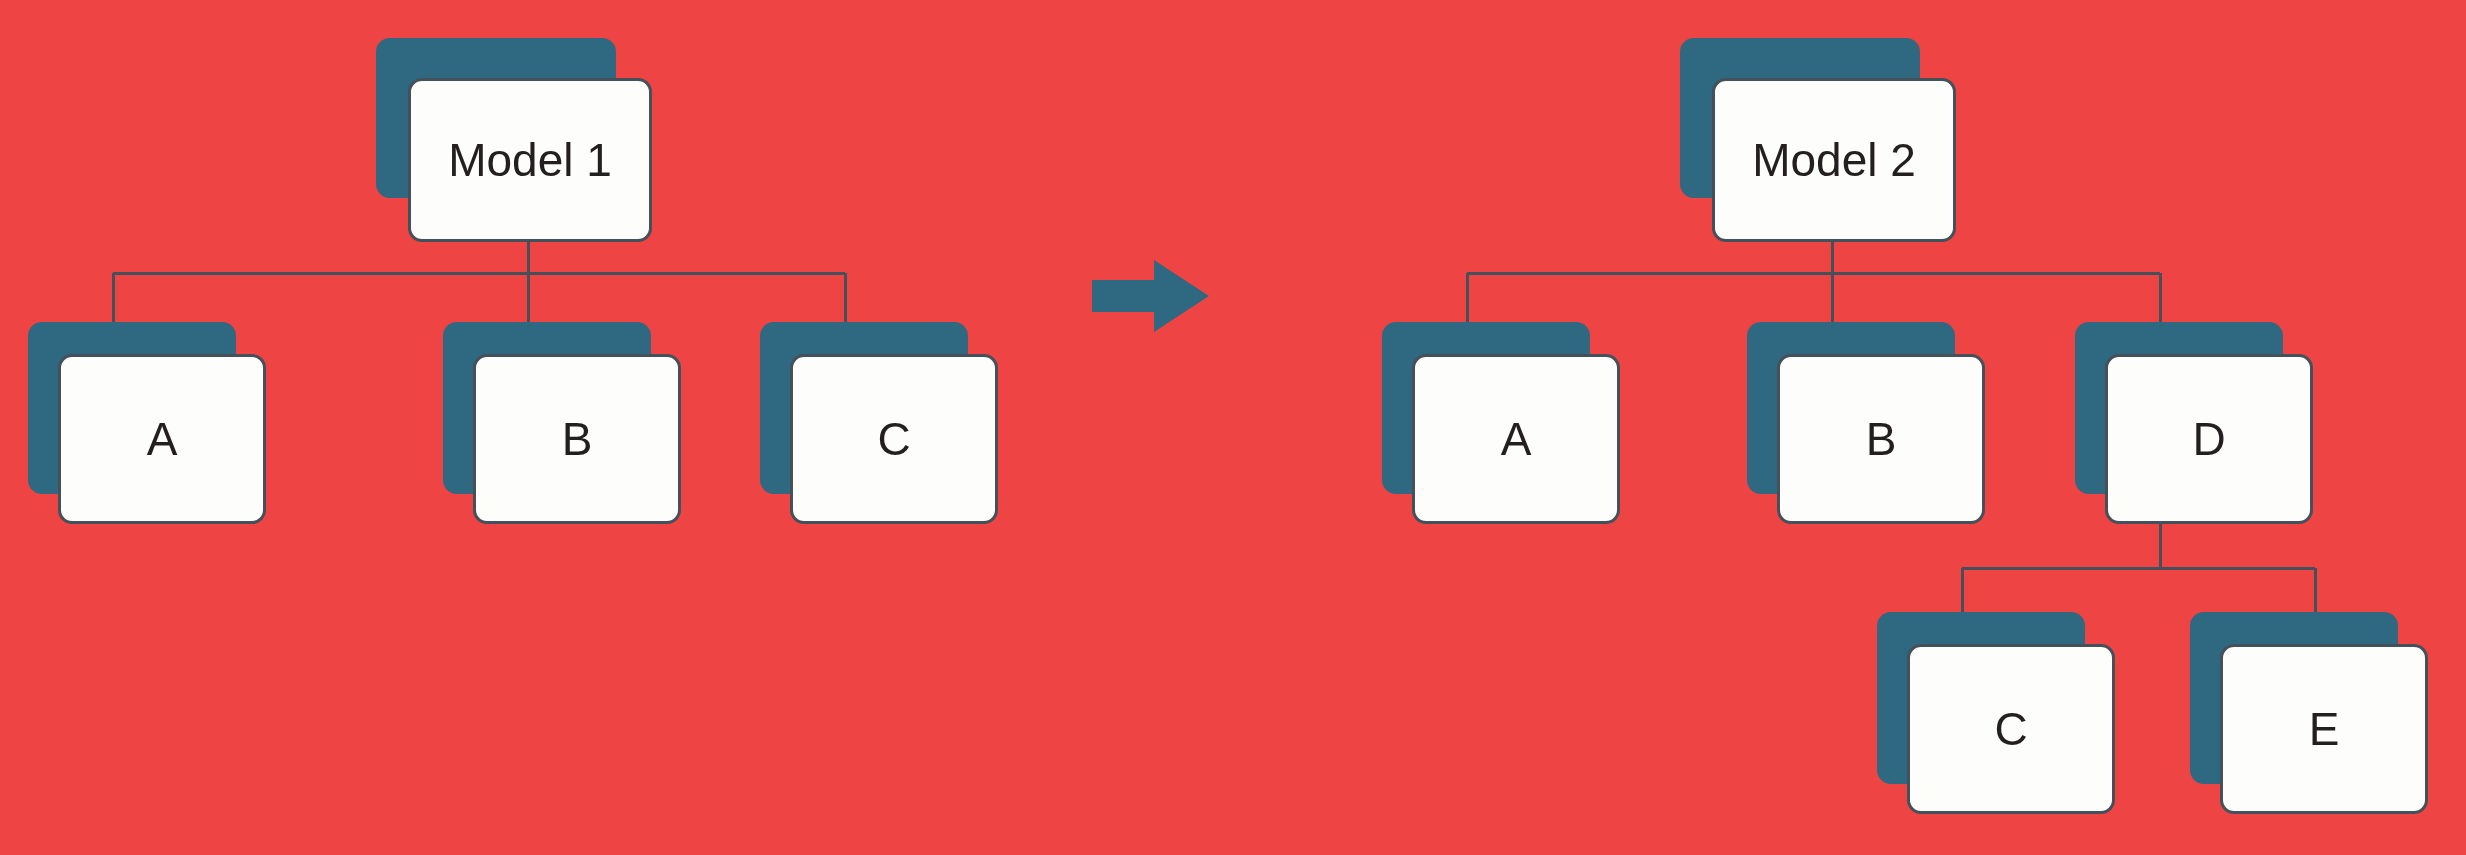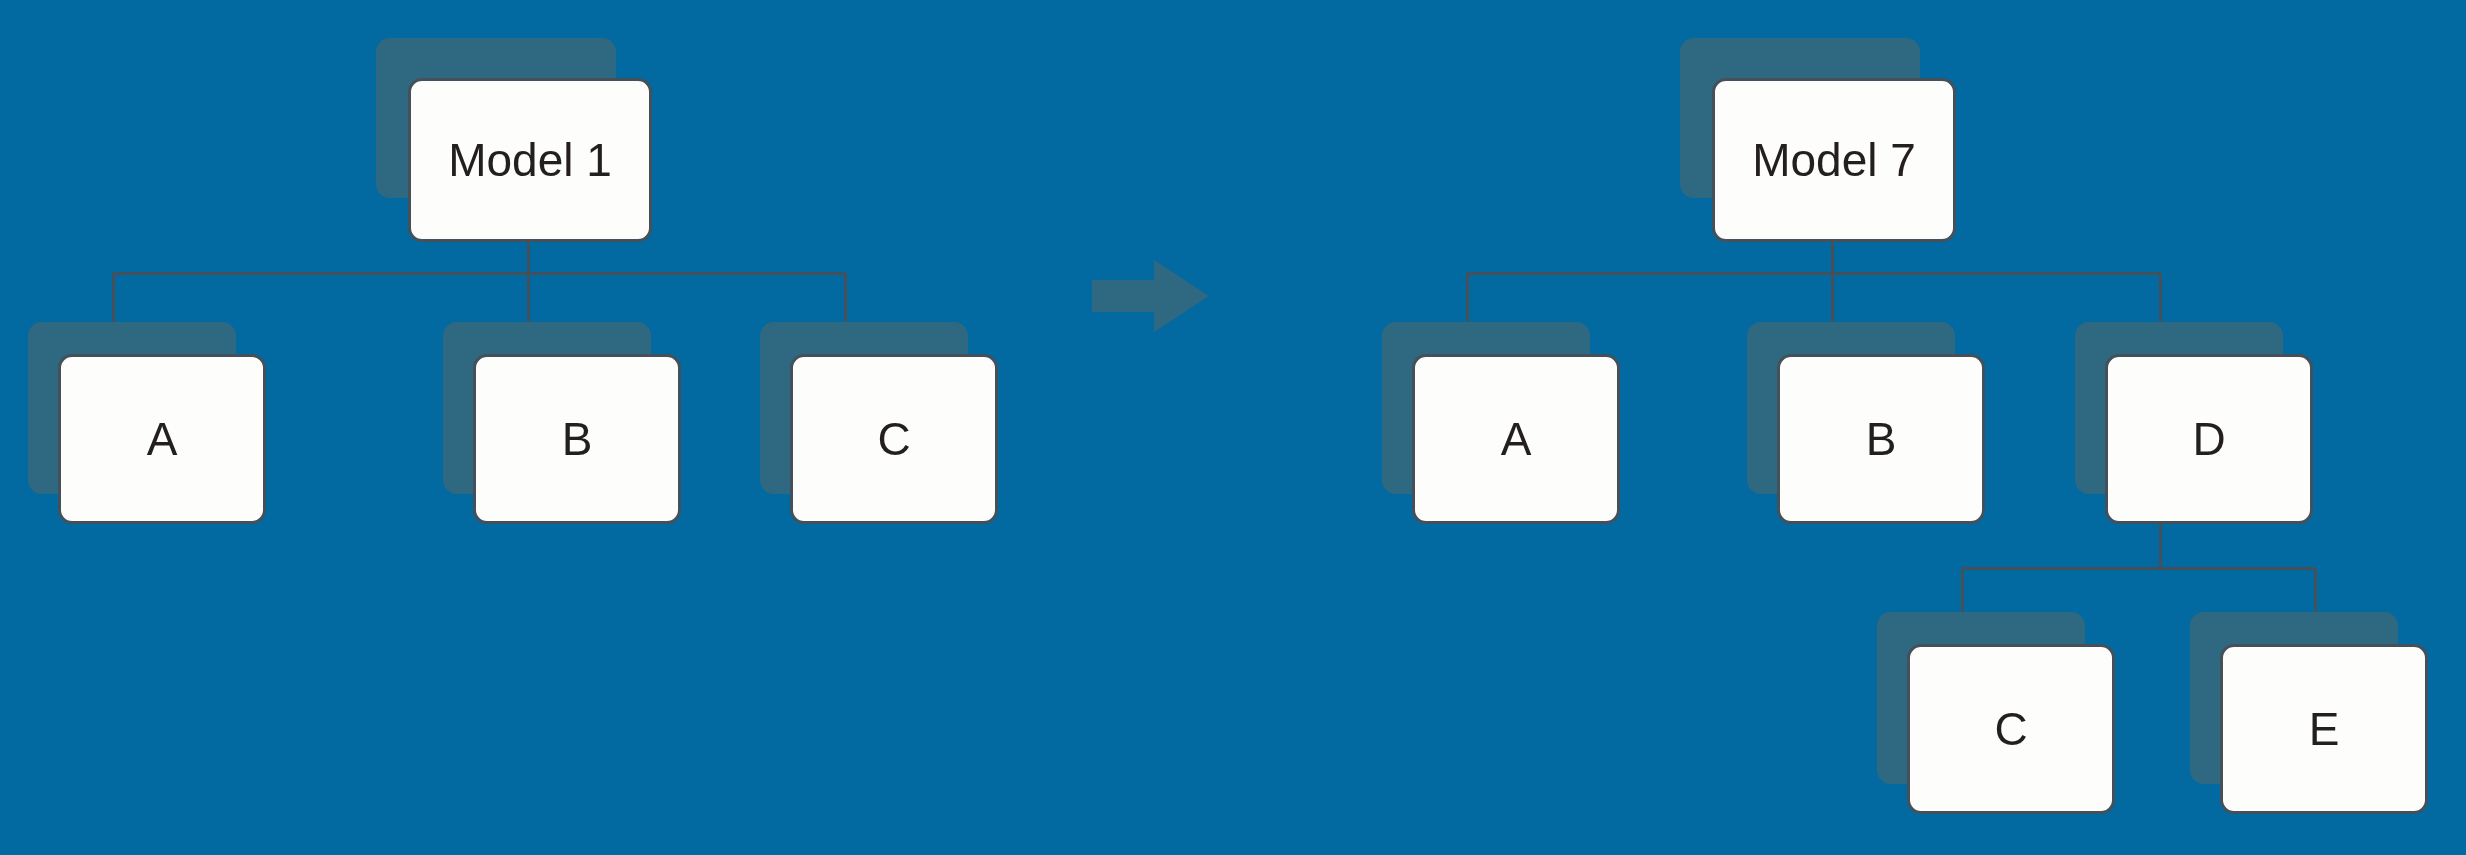--- a/index.html
+++ b/index.html
@@ -7,21 +7,21 @@
     padding: 0;
     background: #ffffff;
   }
   body {
     font-family: "Liberation Sans", sans-serif;
   }
   #canvas {
     position: relative;
     width: 2466px;
     height: 855px;
-    background: #0369a1;
+    background: #ef4444;
     overflow: hidden;
   }
 
   
   .conn-layer {
     position: absolute;
     left: 0; top: 0;
     width: 2466px;
     height: 855px;
     pointer-events: none;
@@ -129,21 +129,21 @@
 
   <div class="arrow" style="left:1092px; top:258px; width:118px; height:76px;">
     <svg width="118" height="76" viewBox="0 0 118 76" xmlns="http://www.w3.org/2000/svg">
       <path d="M 0 22 L 62 22 L 62 2 L 117 38 L 62 74 L 62 54 L 0 54 Z" fill="#2f6881"></path>
     </svg>
   </div>
 
   <div class="node root" style="left:1680px; top:38px; width:292px; height:204px;">
     <div class="back-card" style="width:240px; height:160px;"></div>
     <div class="front-card" style="left:32px; top:40px; width:244px; height:164px;">
-      <span class="label">Model 7</span>
+      <span class="label">Model 2</span>
     </div>
   </div>
 
   <div class="node leaf" style="left:1382px; top:322px; width:260px; height:202px;">
     <div class="back-card" style="width:208px; height:172px;"></div>
     <div class="front-card" style="left:30px; top:32px; width:208px; height:170px;">
       <span class="label">A</span>
     </div>
   </div>
 

